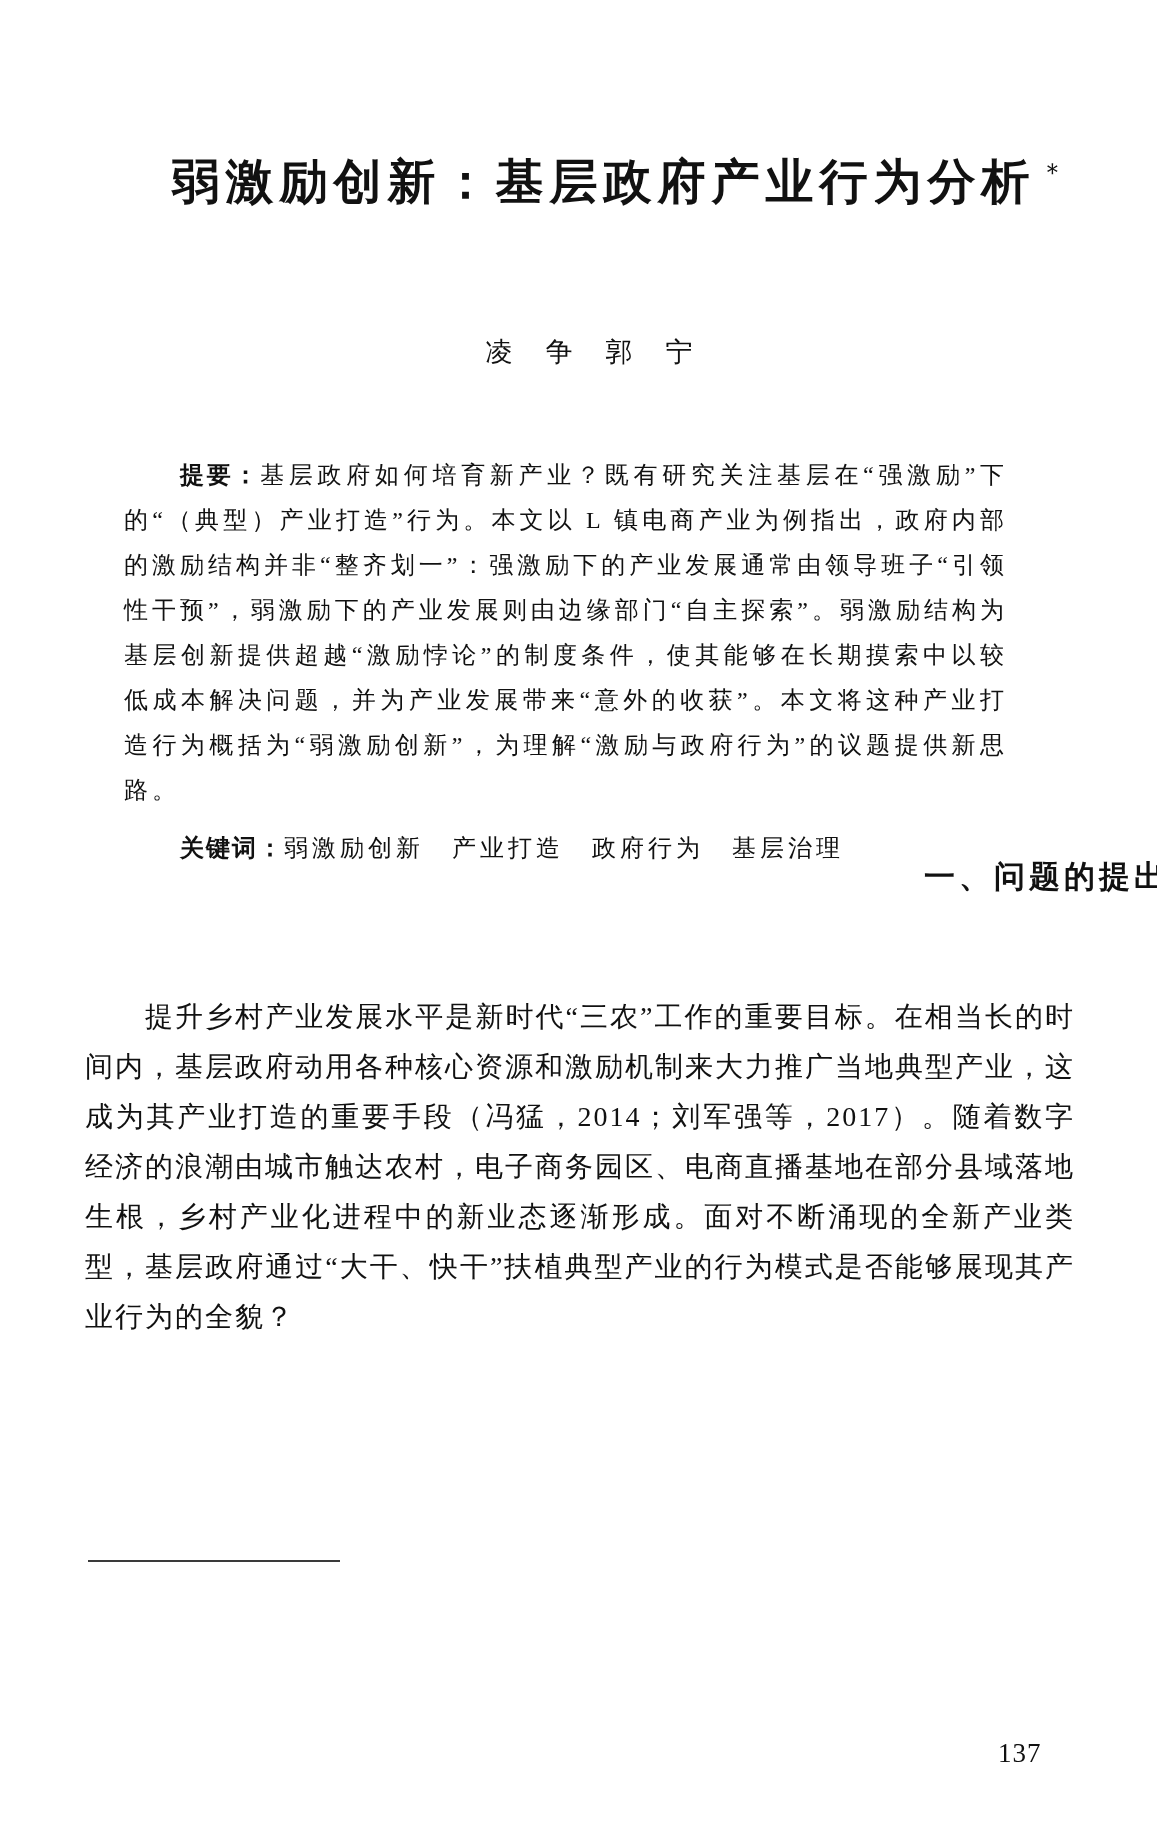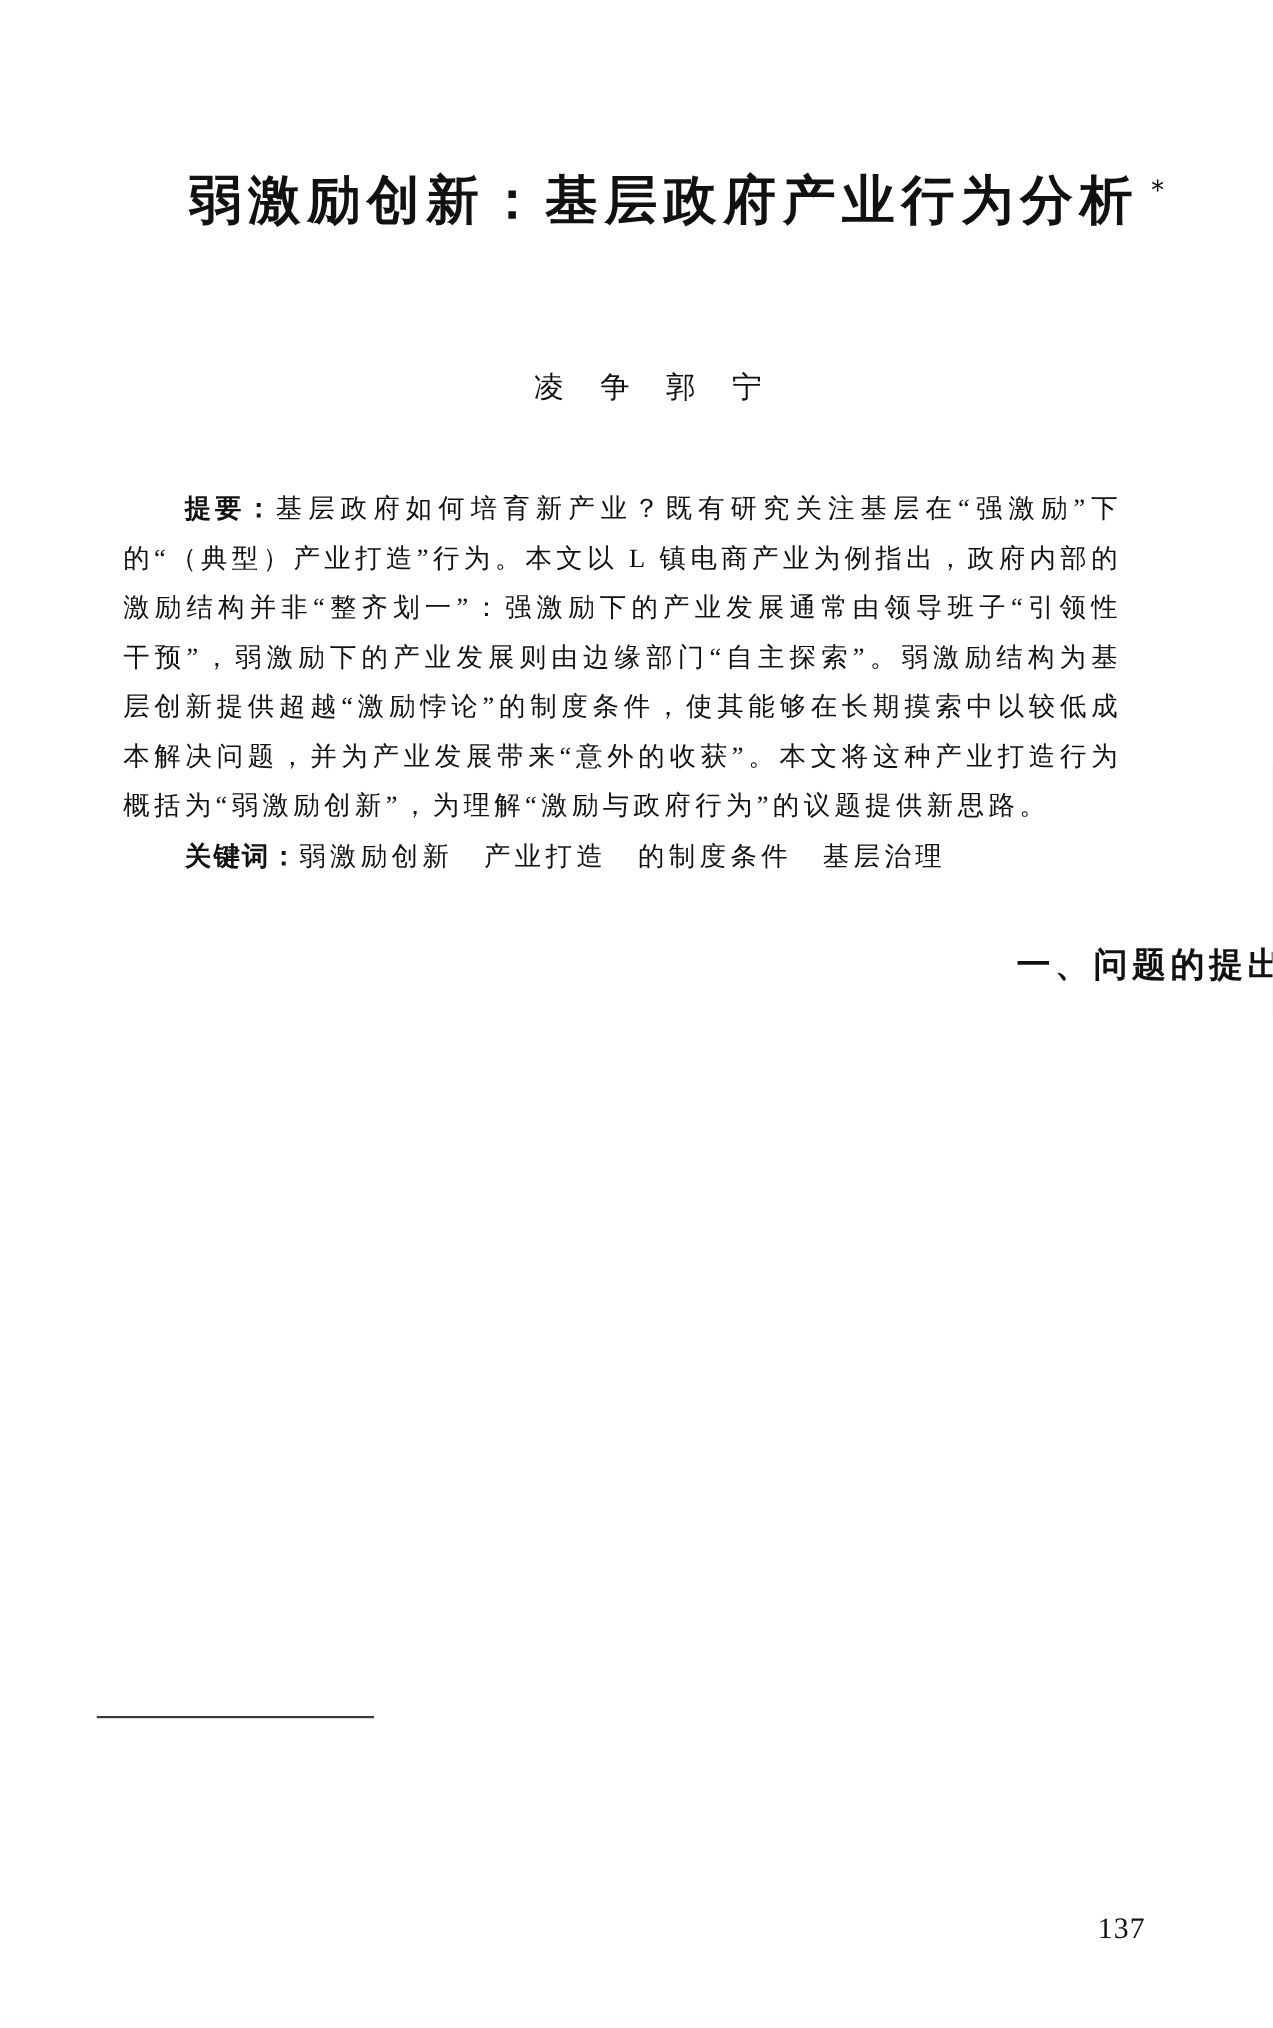--- a/index.html
+++ b/index.html
@@ -26,21 +26,21 @@
   .authors {
     position:absolute; top:334px; left:12px; width:100%;
     text-align:center; font-size:27px; letter-spacing:3px;
   }
 
   .abstract-block {
     position:absolute; top:440px; left:112px; width:908px;
     font-size:24px; line-height:45px; letter-spacing:4px;
     text-align:justify;
   }
-  .abstract-block p { margin:0; text-indent:56px; }
+  .abstract-block p { margin:12px; text-indent:56px; }
   .blk-label {
     font-family:"Liberation Sans","DejaVu Sans",sans-serif;
     font-weight:700; letter-spacing:2px;
   }
   .keywords-line { margin-top:6px; }
 
   .section-heading {
     position:absolute; top:844px; left:0; width:100%;
     margin:12px; text-align:right;
     font-size:31px; font-weight:700; letter-spacing:4px;
@@ -80,27 +80,28 @@
     <span>弱激励创新：基层政府产业行为分析</span><sup class="title-note">＊</sup>
   </h1>
 
   <div class="authors">凌　争　郭　宁</div>
 
   <div class="abstract-block">
     <p>
       <span class="blk-label">提要：</span><span>基层政府如何培育新产业？既有研究关注基层在“强激励”下的“（典型）产业打造”行为。本文以 L 镇电商产业为例指出，政府内部的激励结构并非“整齐划一”：强激励下的产业发展通常由领导班子“引领性干预”，弱激励下的产业发展则由边缘部门“自主探索”。弱激励结构为基层创新提供超越“激励悖论”的制度条件，使其能够在长期摸索中以较低成本解决问题，并为产业发展带来“意外的收获”。本文将这种产业打造行为概括为“弱激励创新”，为理解“激励与政府行为”的议题提供新思路。</span>
     </p>
     <p class="keywords-line">
-      <span class="blk-label">关键词：</span><span>弱激励创新　产业打造　的制度条件　基层治理</span>
+      <span class="blk-label">关键词：</span><span>弱激励创新　产业打造　政府行为　基层治理</span>
     </p>
   </div>
 
   <h2 class="section-heading">一、问题的提出</h2>
 
   <div class="body-text">
+    <p>提升乡村产业发展水平是新时代“三农”工作的重要目标。在相当长的时间内，基层政府动用各种核心资源和激励机制来大力推广当地典型产业，这成为其产业打造的重要手段（冯猛，2014；刘军强等，2017）。随着数字经济的浪潮由城市触达农村，电子商务园区、电商直播基地在部分县域落地生根，乡村产业化进程中的新业态逐渐形成。面对不断涌现的全新产业类型，基层政府通过“大干、快干”扶植典型产业的行为模式是否能够展现其产业行为的全貌？</p>
   </div>
 
   <div class="footnote-divider"></div>
 
 
   <div class="page-number">137</div>
 
 </div>
 
 </body></html>

